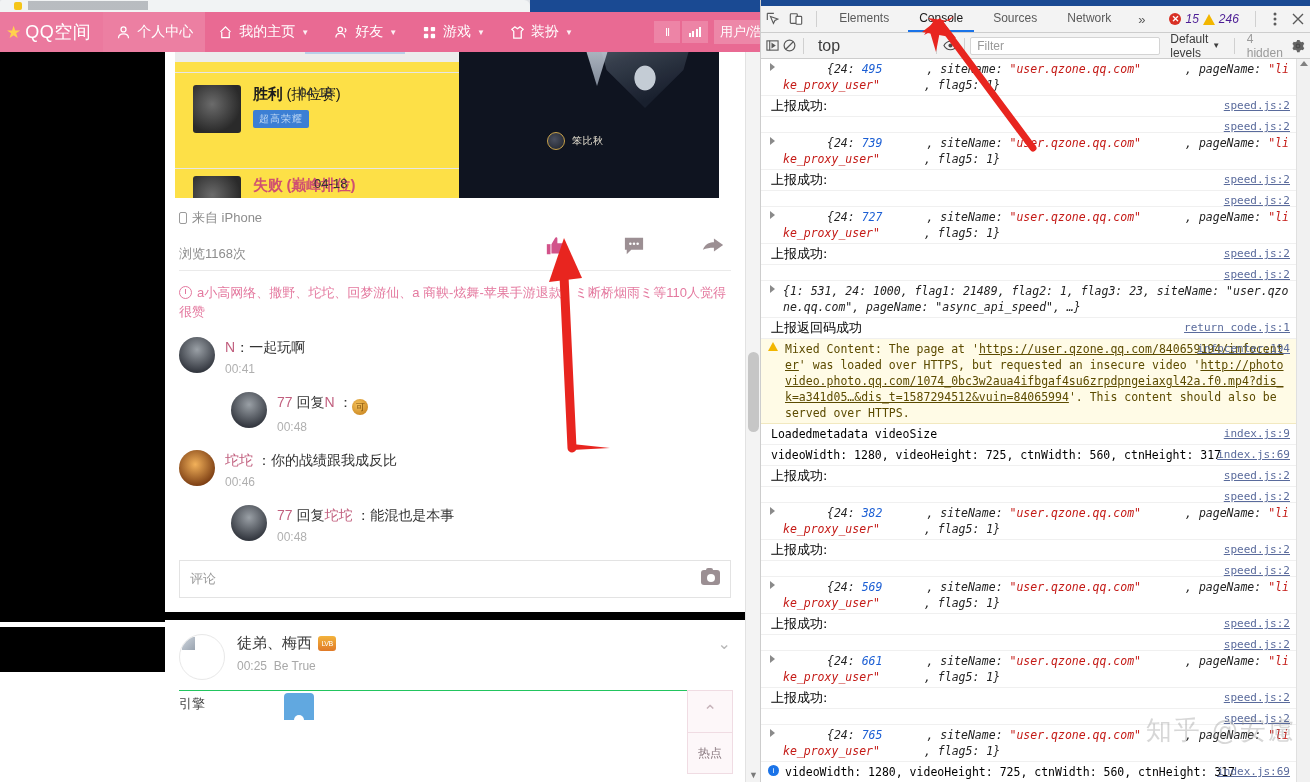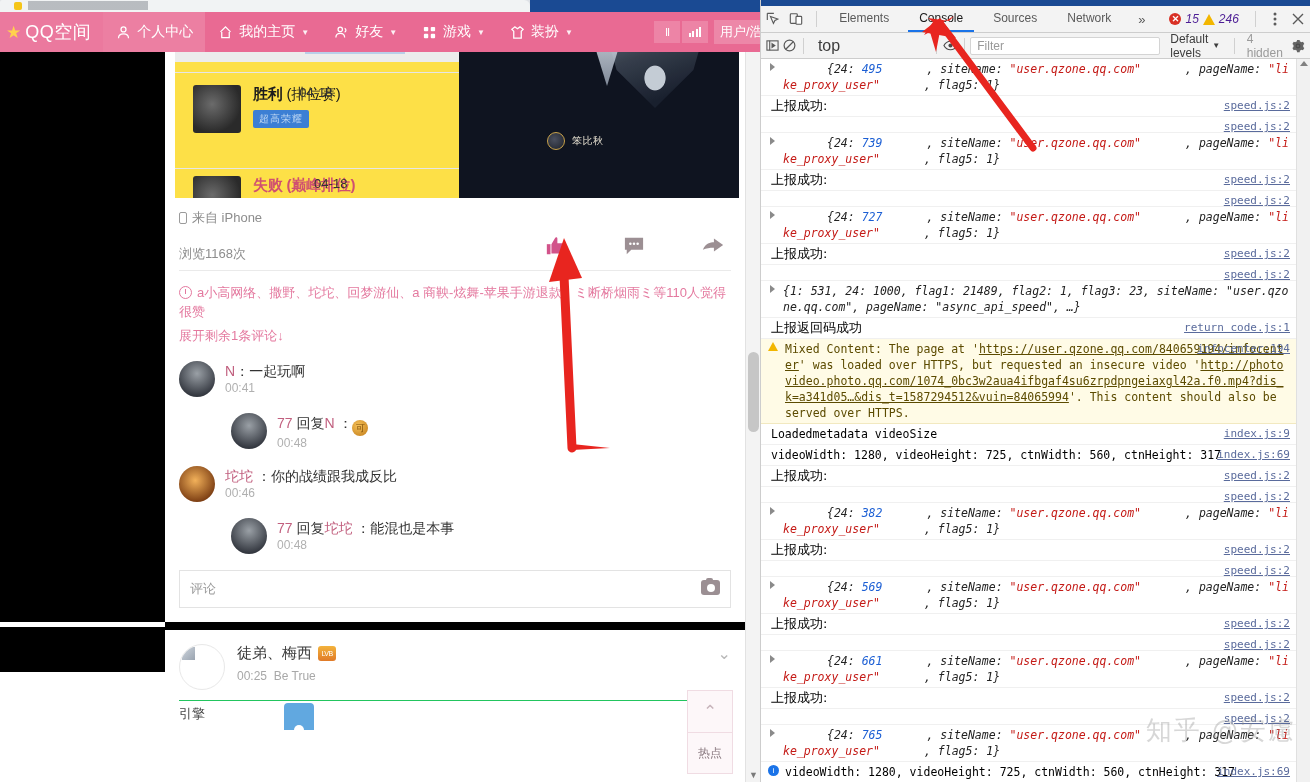--- a/index.html
+++ b/index.html
@@ -133,21 +133,21 @@
     position:absolute; right:8px; top:0; font-size:13px; color:#333;
   }
   .media-left .divider {
     position:absolute; left:0; width:285px; height:1px; background:#e6e6e6;
   }
   .media-left .divider.d1{ top:22px; }
   .media-left .divider.d2{ top:118px; }
   .media-left .row-item.r2 .t1 { color:#d05070; }
 
   .media-right {
-    position: absolute; left: 294px; top: -2px; width: 280px; height: 148px;
+    position: absolute; left: 294px; top: -2px; width: 260px; height: 148px;
     background: #0f1420; overflow: hidden;
   }
   .media-right .helmet {
     position:absolute; left:50%; top:-42px; transform:translateX(-4px);
     width: 120px; height: 100px;
     background:
       radial-gradient(ellipse at 50% 70%, #cfd6e0 0 12%, transparent 13%),
       linear-gradient(160deg,#7d8796 0%, #39414f 45%, #1b2130 80%);
     clip-path: polygon(50% 100%, 18% 62%, 8% 20%, 30% 0%, 70% 0%, 92% 20%, 82% 62%);
     opacity:.95;
@@ -213,21 +213,21 @@
   .avatar {
     width: 36px; height: 36px; border-radius:50%; flex:0 0 36px; overflow:hidden;
     background: radial-gradient(circle at 45% 35%, #8a8a8a, #3b3b3b 70%);
   }
   .avatar.a-warm { background: radial-gradient(circle at 45% 40%, #f2b15a, #7a3c12 75%); }
   .avatar.a-cool { background: radial-gradient(circle at 50% 35%, #9aa0a6, #343840 75%); }
   .cmt .body { padding-top: 1px; }
   .cmt .line1 { font-size: 14px; color: #333; line-height: 19px; }
   .cmt .uname { color:#c15f7e; }
   .cmt .uname.link { color:#c15f7e; }
-  .cmt .time { font-size: 12px; color:#b0b0b0; }
+  .cmt .time { font-size: 12px; color:#b0b0b0; margin-top: 5px; }
   .emoji-badge {
     display:inline-block; width:16px; height:16px; border-radius:50%;
     background: radial-gradient(circle at 40% 35%, #f6c25a, #c07a16);
     color:#7a4a06; font-size:9px; line-height:16px; text-align:center;
     vertical-align:-3px;
   }
 
   .comment-box {
     margin: 4px 14px 0 14px; height: 38px; border: 1px solid #e3e3e3;
     display:flex; align-items:center; padding: 0 10px; position:relative;
@@ -588,21 +588,20 @@
             <svg width="24" height="20" viewBox="0 0 26 20" fill="#9c8f93">
               <path d="M2 14c3-7 8-8 12-8V2l10 7-10 7v-4c-5 0-8 .7-12 2z"></path>
             </svg>
           </span>
         </div>
       </div>
 
       <div class="likers">
         <span class="heart-ico"></span><span>a小高网络、撒野、坨坨、回梦游仙、a 商鞅-炫舞-苹果手游退款、ミ断桥烟雨ミ等110人觉得很赞</span>
       </div>
-      <div class="expand-more">展开剩余1条评论↓</div>
 
       <div class="comments">
         <div class="cmt">
           <div class="avatar a-cool"></div>
           <div class="body">
             <div class="line1">
               <span class="uname link">N</span><span>：</span><span>一起玩啊</span>
             </div>
             <div class="time">00:41</div>
           </div>

